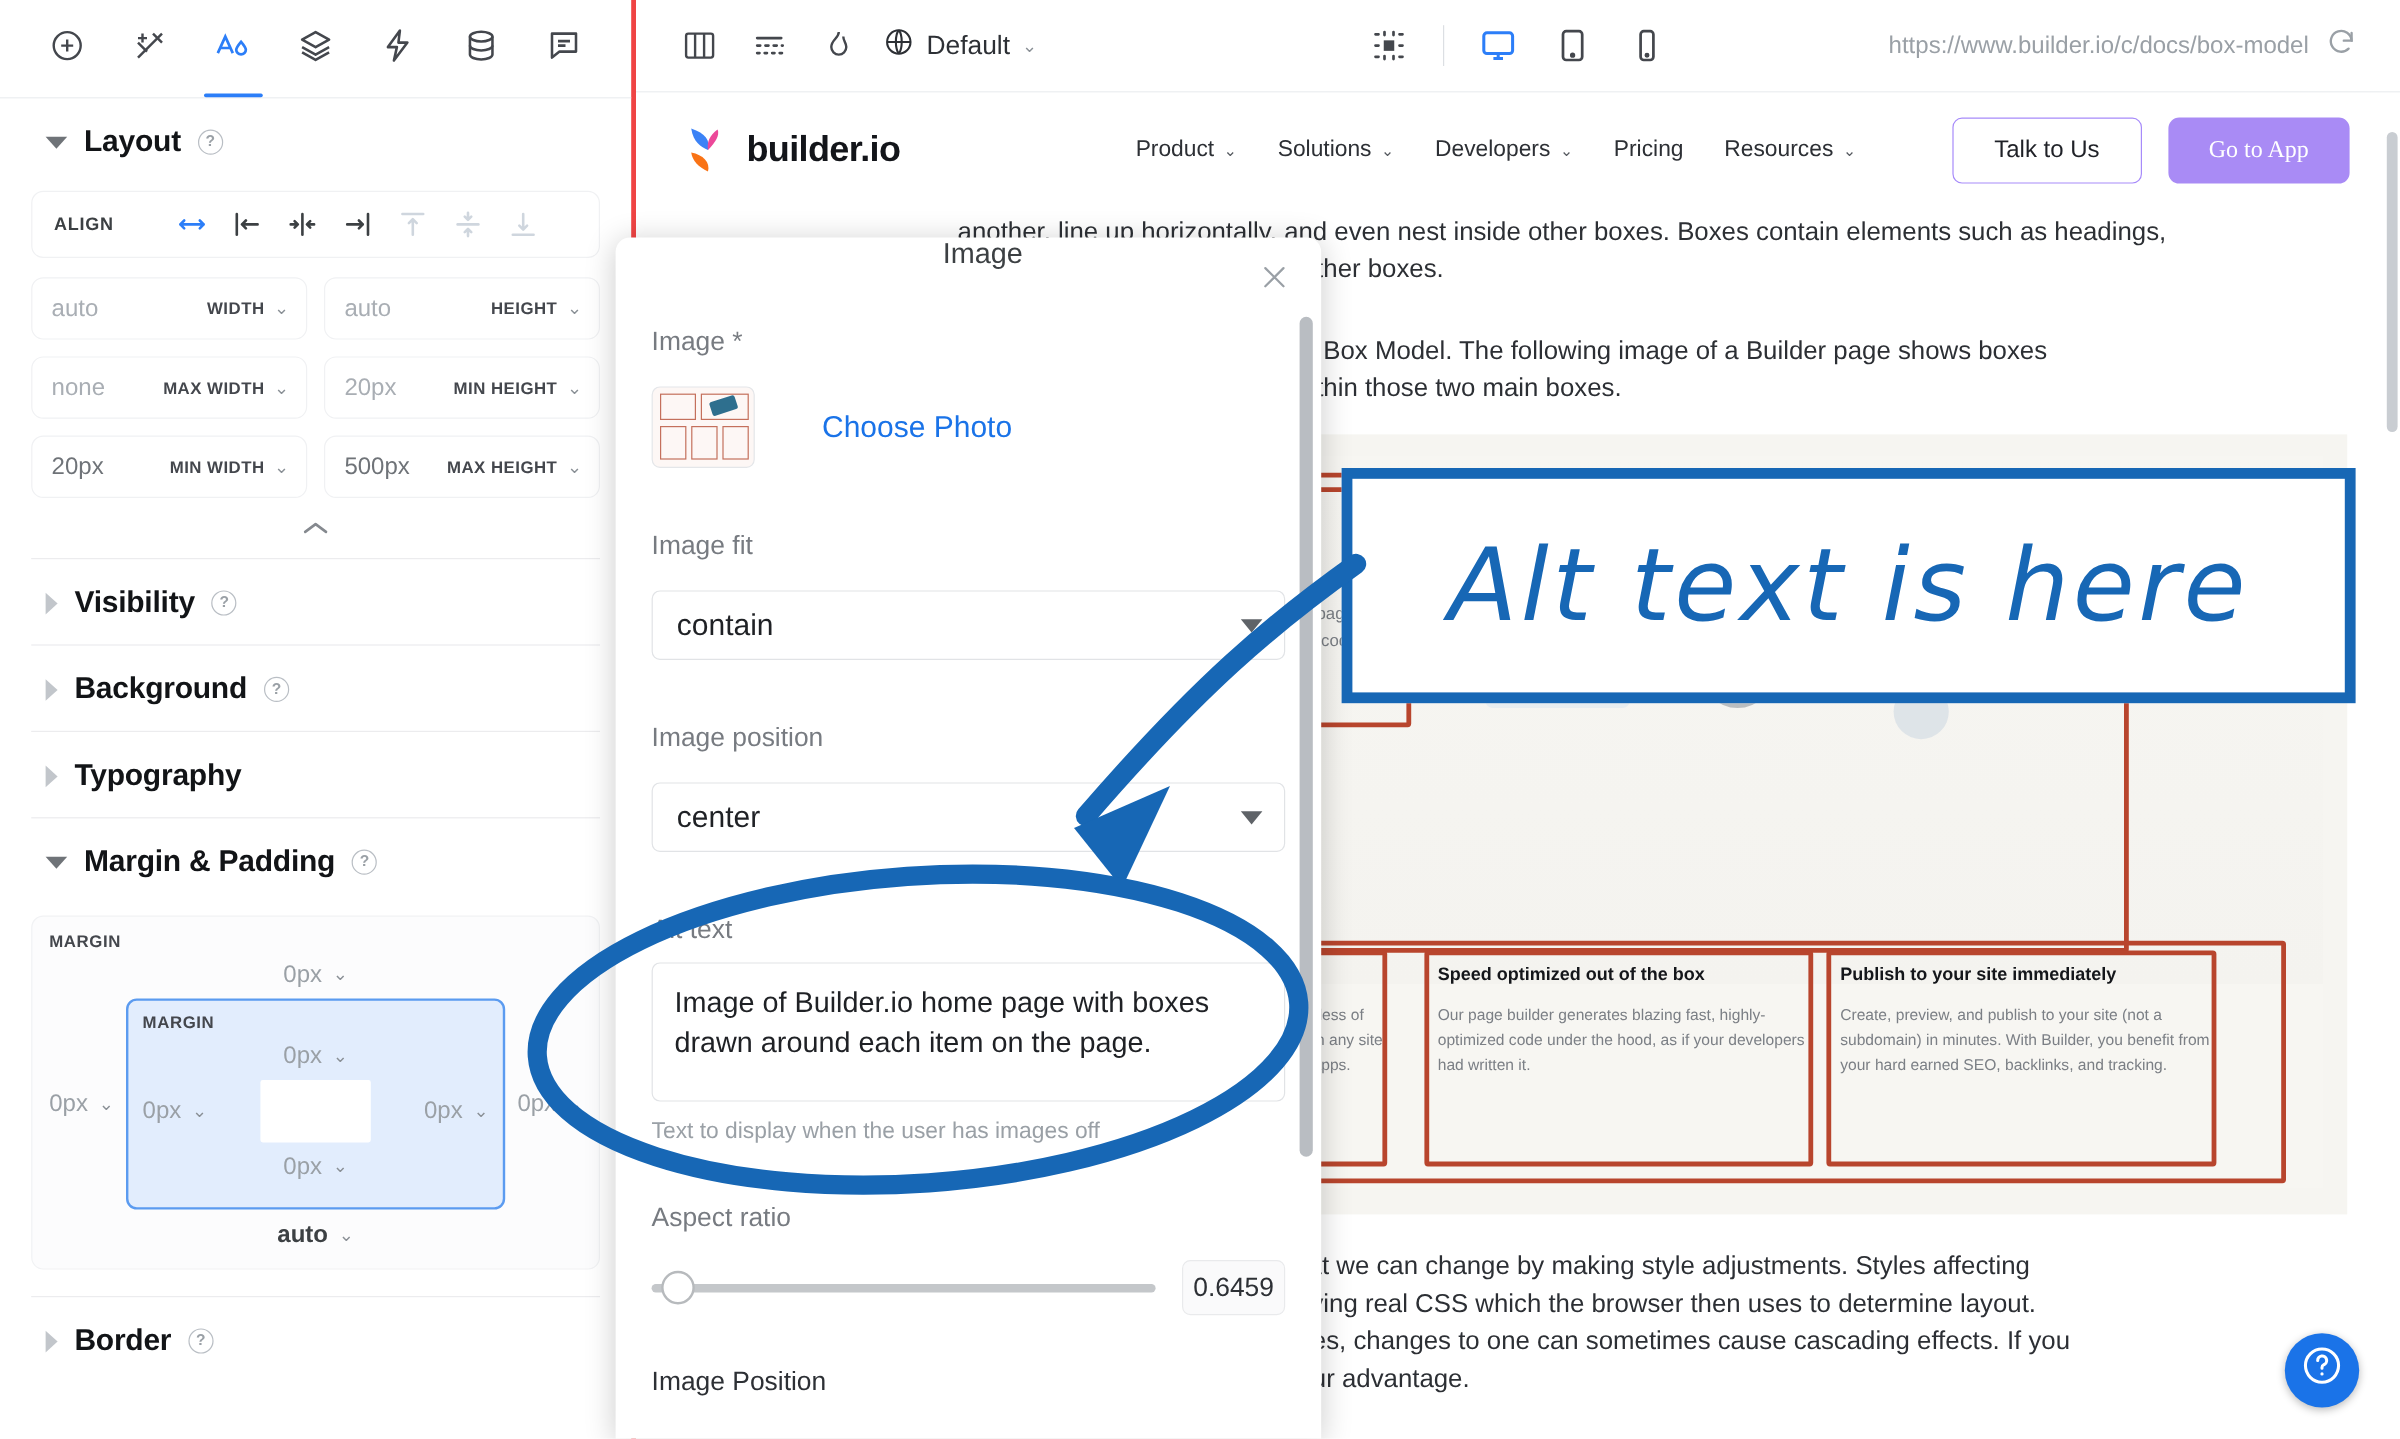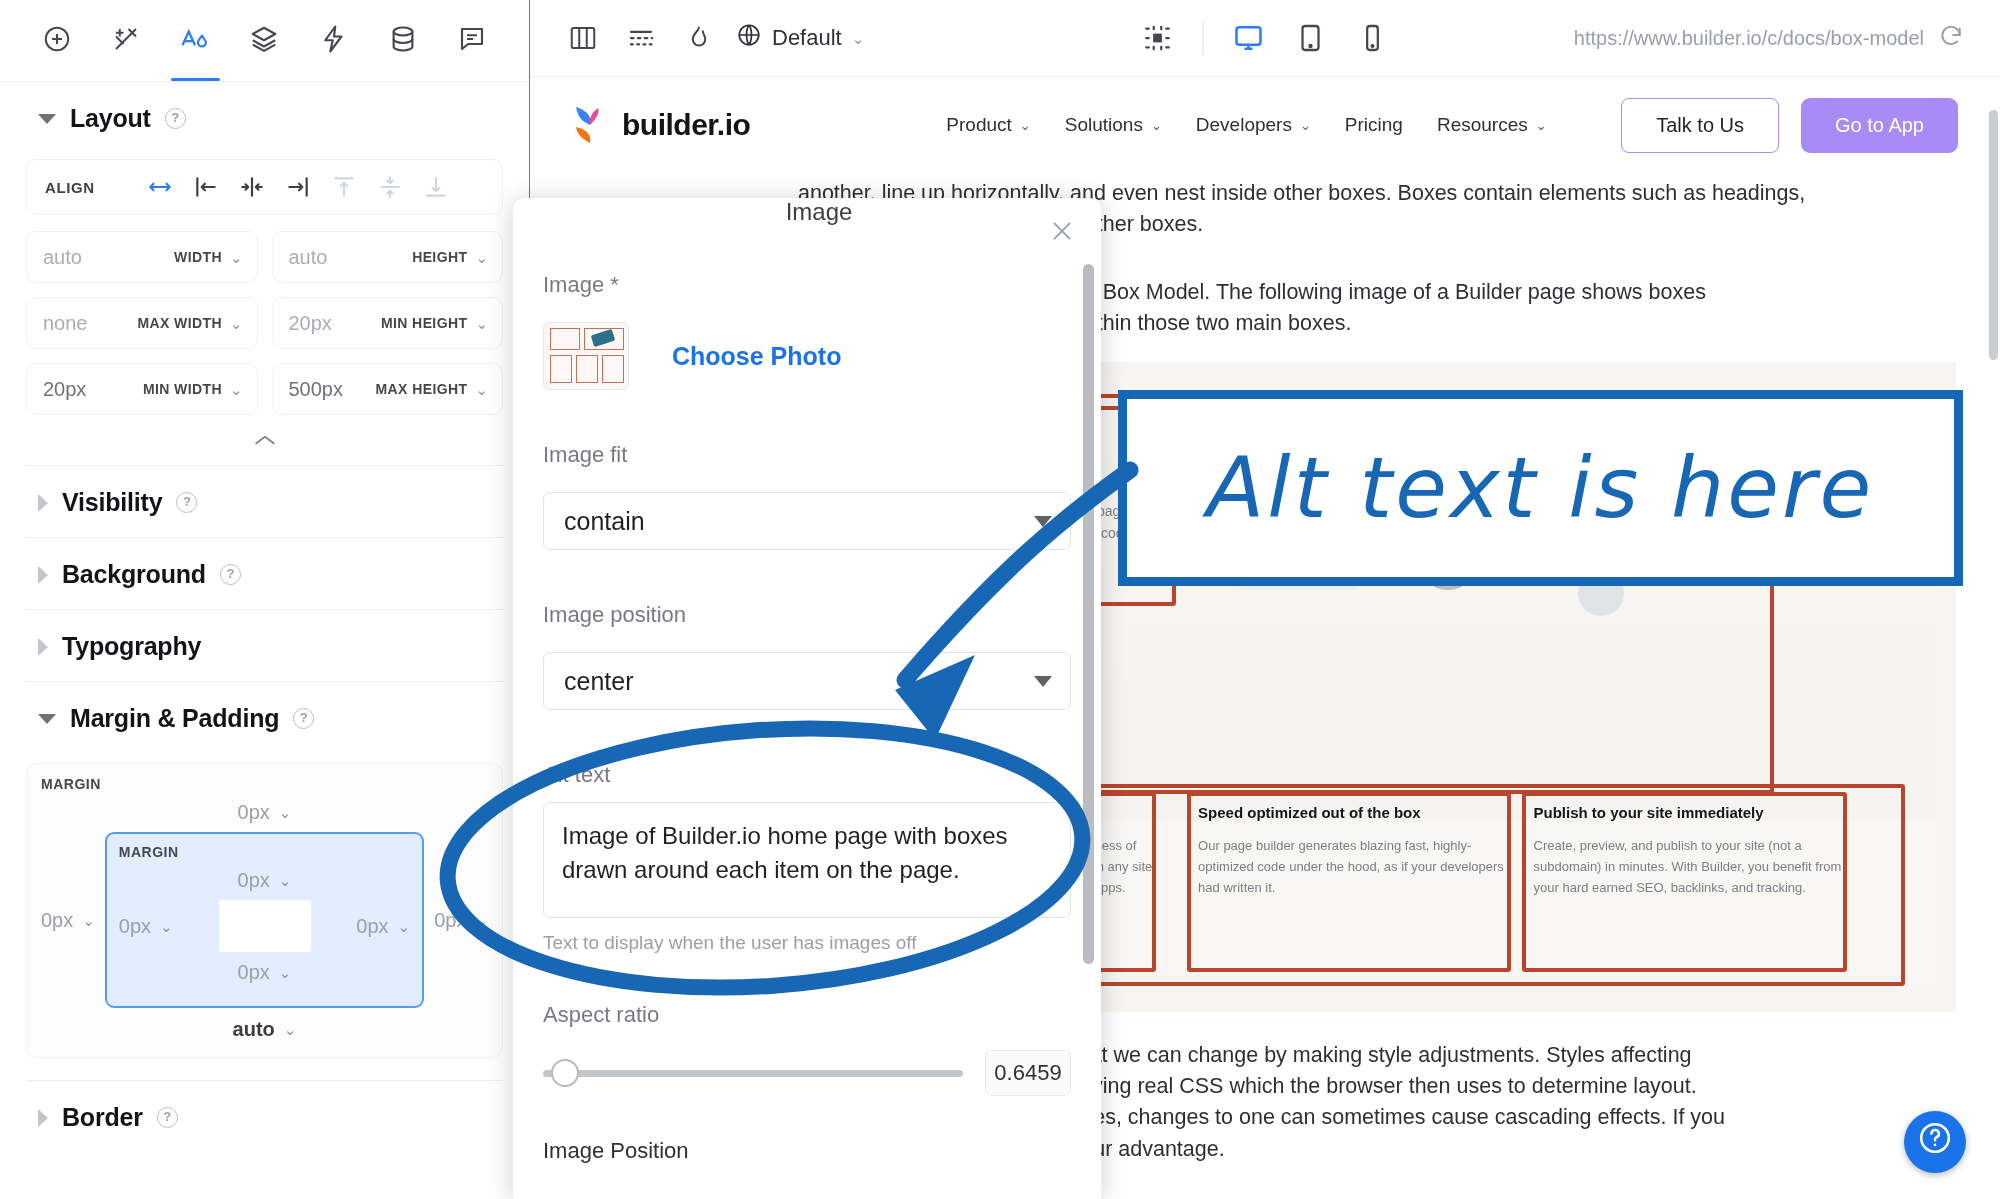--- a/index.html
+++ b/index.html
@@ -8,21 +8,21 @@
     font-family: "Liberation Sans", sans-serif;
     background: #ffffff;
     overflow: hidden;
   }
   .app { position: relative; width: 2000px; height: 1199px; display: flex; }
 
   
   .left-panel {
     width: 530px; height: 1199px;
     background: #ffffff;
-    border-right: 1px solid #ef4444;
+    border-right: 4px solid #ef4444;
     position: relative;
     flex: 0 0 530px;
   }
   .lp-tabs {
     height: 82px; display: flex; align-items: center;
     padding: 0 22px; gap: 0px;
     border-bottom: 1px solid #eceef0;
   }
   .lp-tab {
     width: 72px; height: 80px;
@@ -174,21 +174,21 @@
   .nav { display: flex; align-items: center; gap: 34px; margin-left: 196px; }
   .nav-item { display: flex; align-items: center; gap: 8px; font-size: 19px; color: #2d3035; cursor: pointer; }
   .nav-chev { font-size: 13px; color: #54585e; }
   .hdr-actions { margin-left: auto; display: flex; align-items: center; gap: 22px; }
   .btn-outline {
     border: 1.5px solid #a78bfa; color: #1f2127; background: #fff;
     border-radius: 8px; padding: 15px 34px; font-size: 20px; cursor: pointer;
   }
   .btn-solid {
     background: #a98bf5; color: #ffffff; border: none;
-    border-radius: 9px; padding: 16px 34px; font-size: 20px; cursor: pointer;
+    border-radius: 9px; padding: 16px 34px; font-size: 20px; cursor: pointer; font-family: Liberation Serif, serif;
   }
 
   
   .doc { padding: 10px 44px 0 268px; }
   .doc p { font-size: 21.5px; line-height: 1.46; color: #2c2f34; margin-bottom: 8px; }
   .doc p.gap { margin-top: 36px; }
 
   
   .shot {
     margin: 22px 44px 0 268px;
@@ -247,21 +247,21 @@
     margin-left: 24px;
   }
   .dlg-title { font-size: 24px; color: #3c4043; }
   .dlg-close {
     position: absolute; right: 22px; top: 16px; width: 34px; height: 34px;
     display: flex; align-items: center; justify-content: center;
     color: #9aa0a6; font-size: 30px; cursor: pointer; font-weight: 300;
   }
   .dlg-body { padding: 12px 30px 0 30px; }
   .dlg-field-label { font-size: 22px; color: #777b81; margin-bottom: 24px; }
-  .img-row { display: flex; align-items: center; gap: 43px; margin-bottom: 52px; font-weight: bold; }
+  .img-row { display: flex; align-items: center; gap: 56px; margin-bottom: 52px; }
   .img-thumb {
     width: 86px; height: 68px; border: 1px solid #e4e6e9; border-radius: 7px;
     background: #fdf7f5; position: relative; overflow: hidden;
   }
   .choose-photo { font-size: 25px; color: #1a73e8; cursor: pointer; }
   .select {
     height: 58px; border: 1px solid #e1e3e6; border-radius: 7px;
     display: flex; align-items: center; justify-content: space-between;
     padding: 0 18px 0 20px; font-size: 25px; color: #1f2125;
     margin-bottom: 52px; cursor: pointer; background: #fff;

